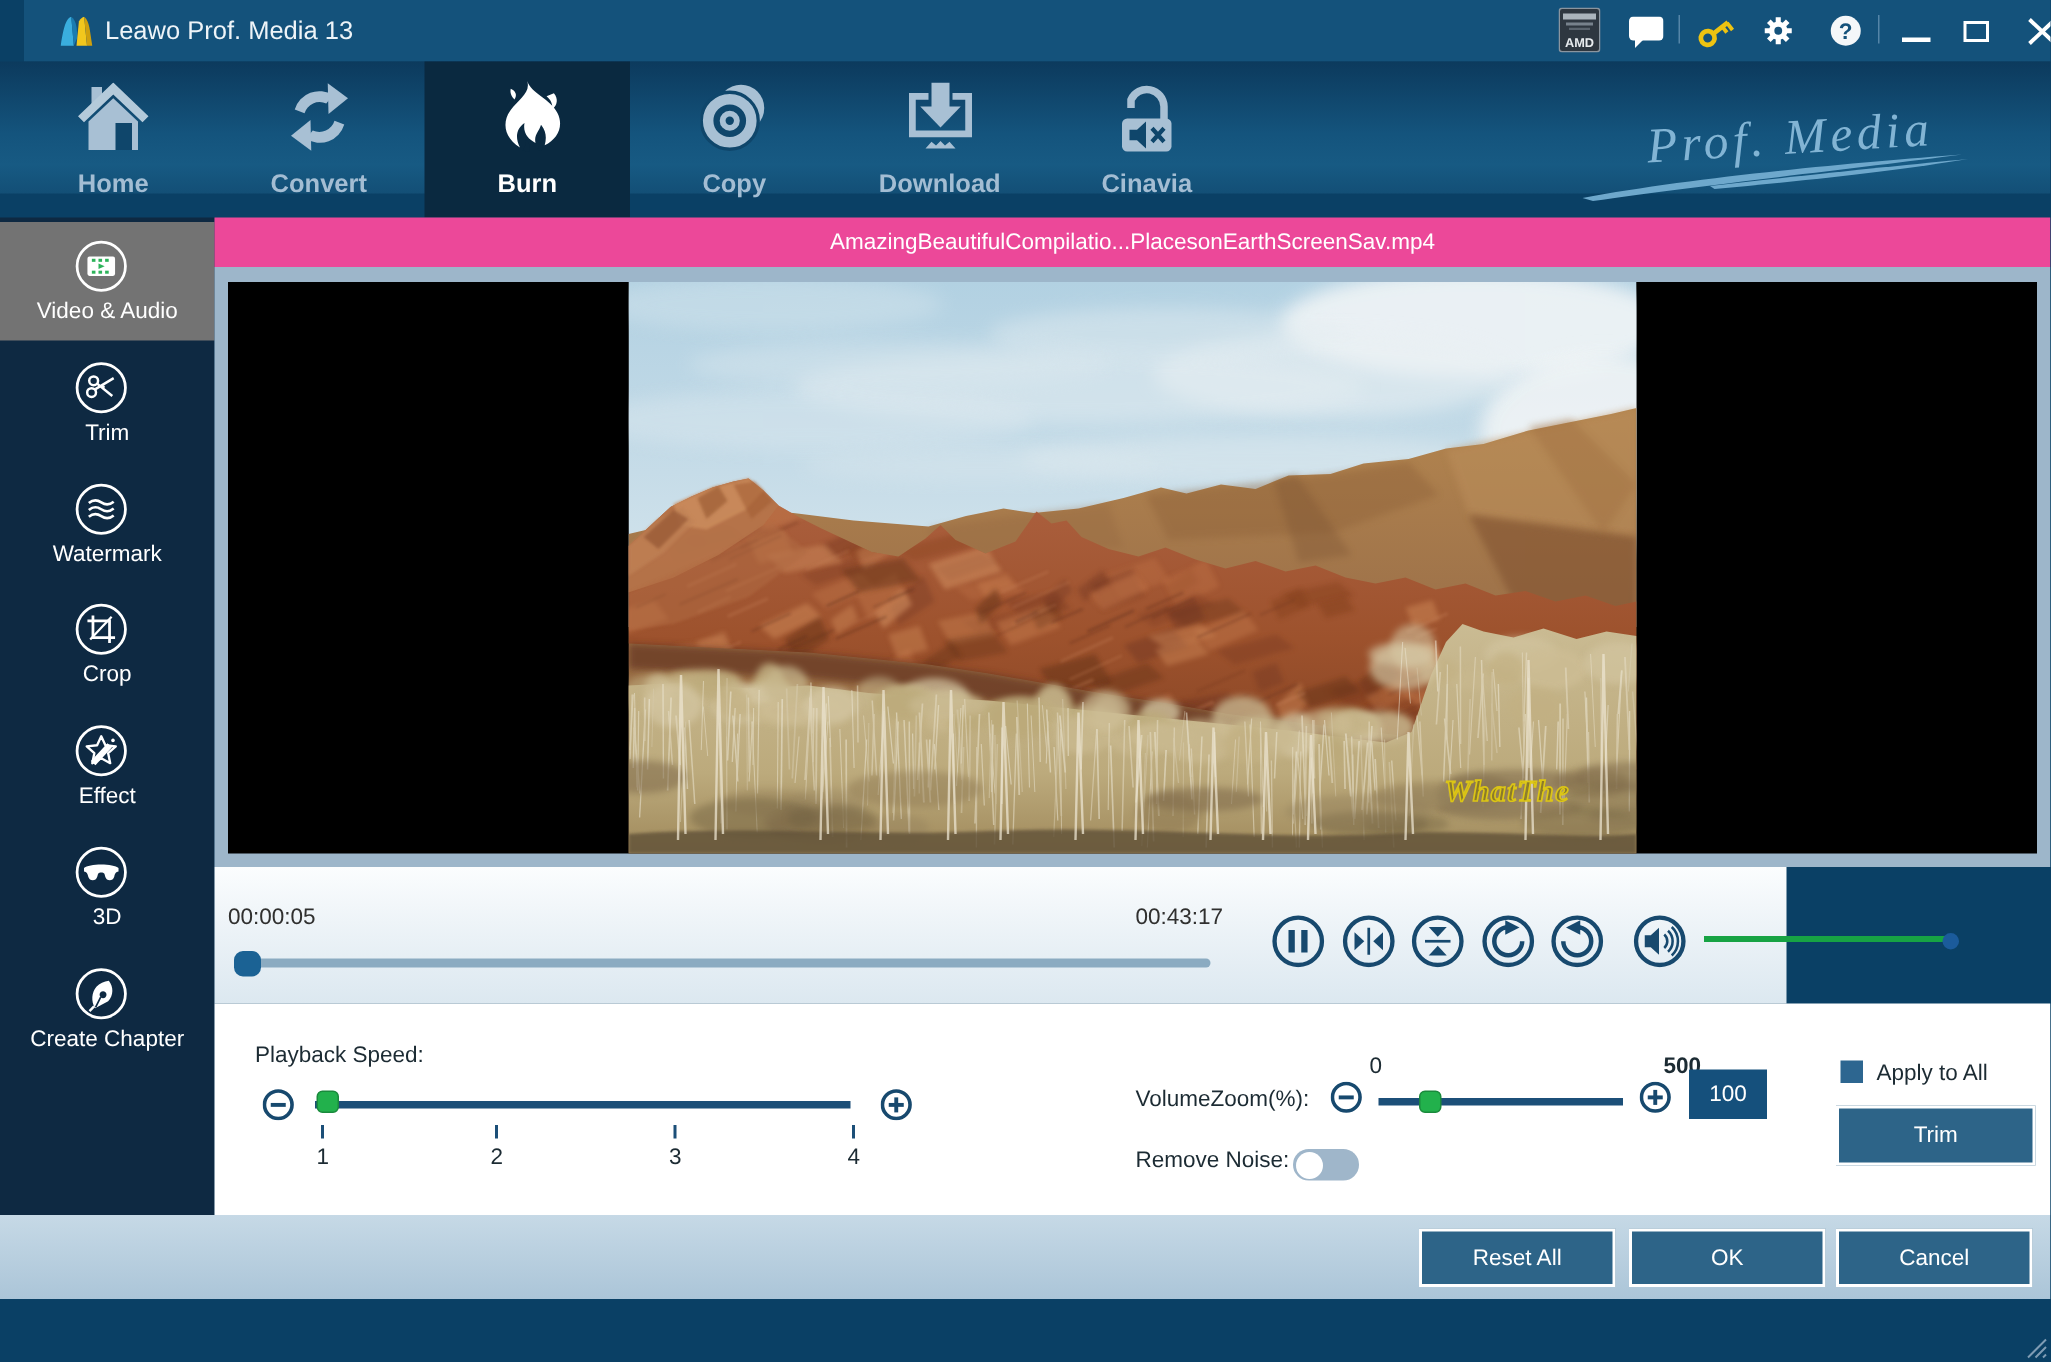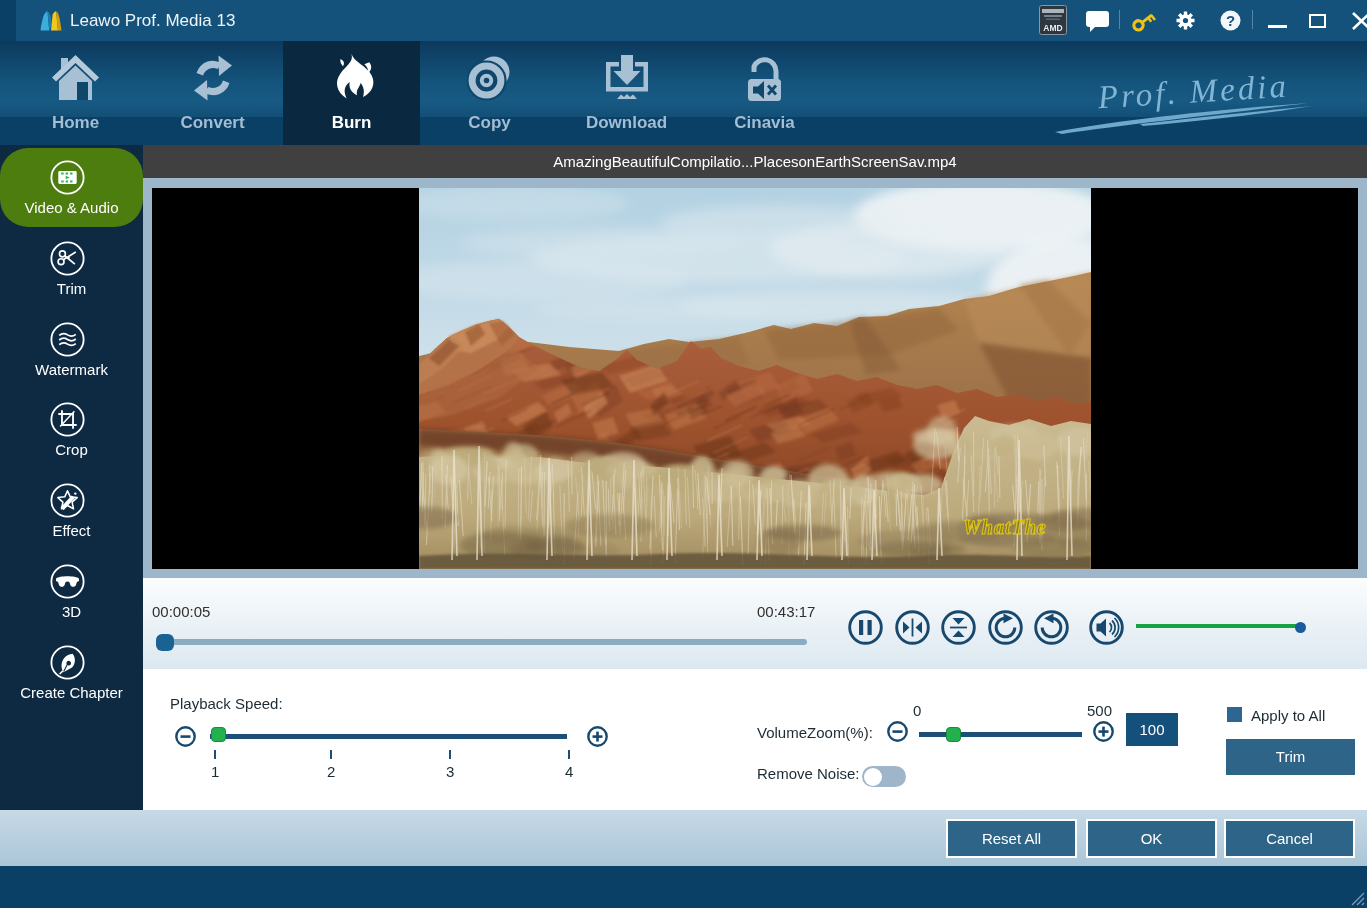--- a/index.html
+++ b/index.html
@@ -3,41 +3,41 @@
 <meta charset="utf-8">
 <style>
 * { margin:0; padding:0; box-sizing:border-box; }
 html,body { width:1367px; height:908px; overflow:hidden; font-family:"Liberation Sans", sans-serif; }
 body { position:relative; background:#0a4065; }
 .abs { position:absolute; }
 
 #titlebar { left:16px; top:0; width:1367px; height:41px; background:#14527b;text-decoration:underline; }
 #titlebar .appname { position:absolute; left:54px; top:11px; color:#eef4f8; font-size:17px; }
 
-#nav { left:0; top:41px; width:1367px; height:76px;
+#nav { left:0; top:41px; width:1367px; height:88px;
   background:linear-gradient(180deg,#0c3a5d 0%,#14547d 55%,#175a83 78%,#134f76 100%); }
 .tab { position:absolute; top:0; width:137px; height:104px; text-align:center; color:#a3bdd3; }
 .tab .ticon { position:absolute; left:0; right:0; top:11px; height:52px; display:flex; align-items:center; justify-content:center; }
 .tab .tlabel { position:absolute; left:0; right:0; top:72px; font-size:17px; font-weight:bold; }
 .tab.sel { background:#0a2940; color:#ffffff;text-align:center; }
 
 #sidebar { left:0; top:145px; width:143px; height:665px; background:#0e2942; }
 .sitem { position:absolute; left:0; width:143px; height:79px; color:#fff; text-align:center; }
 .sitem .sicon { position:absolute; left:50px; top:12px; width:35px; height:35px; }
 .sitem .sicon svg { width:35px; height:35px; }
 .sitem .slabel { position:absolute; left:0; right:0; top:51px; font-size:15px; }
-.sitem.green { background:#4d7c0f;border-radius:28px; }
+.sitem.green { background:#737373; }
 
-#vheader { left:143px; top:145px; width:1224px; height:33px; background:#404040; color:#fff;
+#vheader { left:143px; top:145px; width:1224px; height:33px; background:#ec4899; color:#fff;
   font-size:15px; text-align:center; line-height:33px; }
 #frame { left:143px; top:178px; width:1224px; height:400px; background:#9db6ca; }
 #screen { position:absolute; left:9px; top:10px; width:1206px; height:381px; background:#000; }
 #video { position:absolute; left:267px; top:0; width:672px; height:381px; }
 
-#controls { left:143px; top:578px; width:1224px; height:91px;
+#controls { left:143px; top:578px; width:1048px; height:91px;
   background:linear-gradient(180deg,#fbfdfe 0%,#eef4f8 40%,#dce8f0 100%); }
 #t1 { position:absolute; left:9px; top:25px; font-size:15px; color:#30302f; }
 #t2 { position:absolute; left:614px; top:25px; font-size:15px; color:#30302f; }
 #ptrack { position:absolute; left:17px; top:61px; width:647px; height:6px; border-radius:3px; background:#8babc1; }
 #pknob { position:absolute; left:13px; top:55.5px; width:18px; height:17px; border-radius:6px; background:#1b6294; }
 .pbtn { position:absolute; top:32px; width:35px; height:35px; }
 #vtrack { position:absolute; left:993px; top:46px; width:165px; height:4px; background:#17a344; }
 #vknob { position:absolute; left:1152px; top:44px; width:11px; height:11px; border-radius:50%; background:#1b5b9b; }
 
 #panel { left:143px; top:669px; width:1224px; height:141px; background:#ffffff; color:#1c2b33; }
@@ -911,21 +911,21 @@
   <div class="tick" style="left:306px;"></div>
     <div class="tnum" style="left:303px;">3</div>
   <div class="tick" style="left:425px;"></div>
     <div class="tnum" style="left:422px;">4</div>
   <span class="lab" style="left:614px; top:55px;">VolumeZoom(%):</span>
   <svg class="circbtn" style="left:744px; top:52px;" width="21" height="21" viewBox="0 0 21 21">
     <circle cx="10.5" cy="10.5" r="9.2" fill="none" stroke="#17496e" stroke-width="2.4"></circle>
     <rect x="5.5" y="9.3" width="10" height="2.6" fill="#17496e"></rect>
   </svg>
   <span class="lab" style="left:770px; top:33px;">0</span>
-  <span class="lab" style="left:944px; top:33px;">500</span>
+  <span class="lab" style="left:966px; top:33px;font-weight:bold;">500</span>
   <div class="slider-track" style="left:776px; top:63px; width:163px;"></div>
   <div class="gknob" style="left:803px; top:58px;"></div>
   <svg class="circbtn" style="left:950px; top:52px;" width="21" height="21" viewBox="0 0 21 21">
     <circle cx="10.5" cy="10.5" r="9.2" fill="none" stroke="#17496e" stroke-width="2.4"></circle>
     <rect x="5.5" y="9.3" width="10" height="2.6" fill="#17496e"></rect>
     <rect x="9.2" y="5.6" width="2.6" height="10" fill="#17496e"></rect>
   </svg>
   <div id="valbox">100</div>
   <div id="applybox">
       <div class="inner"></div>

